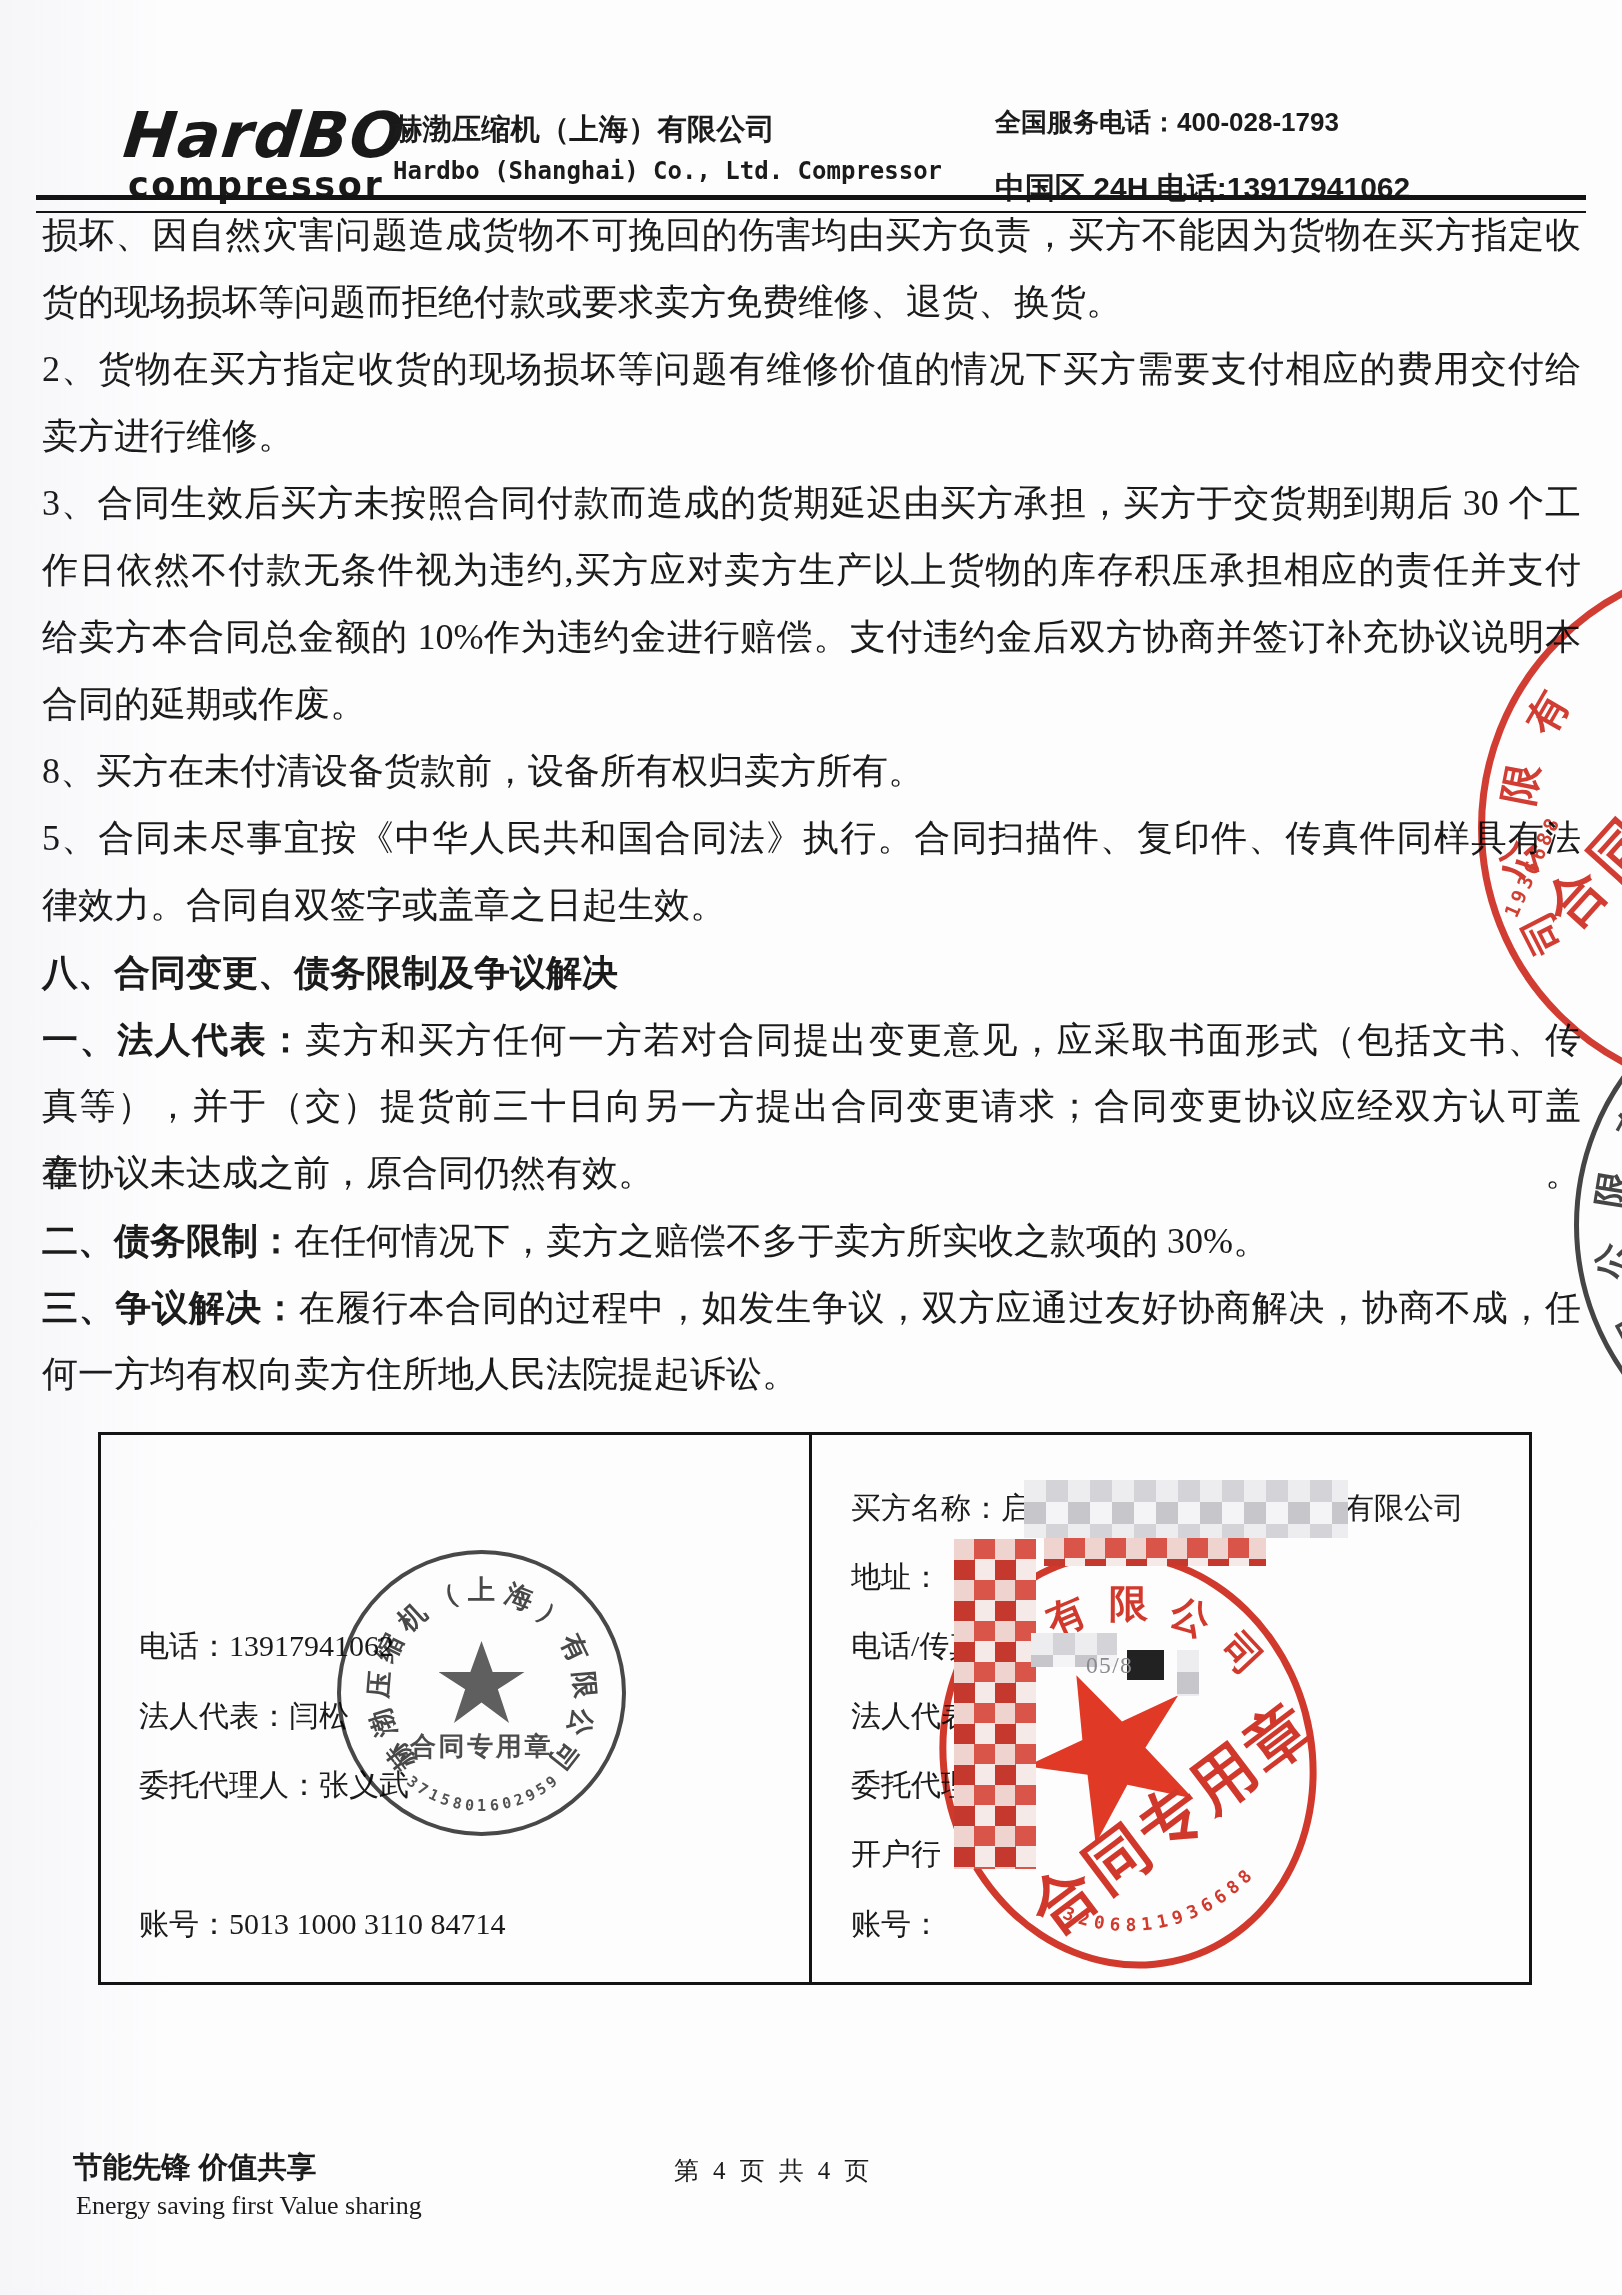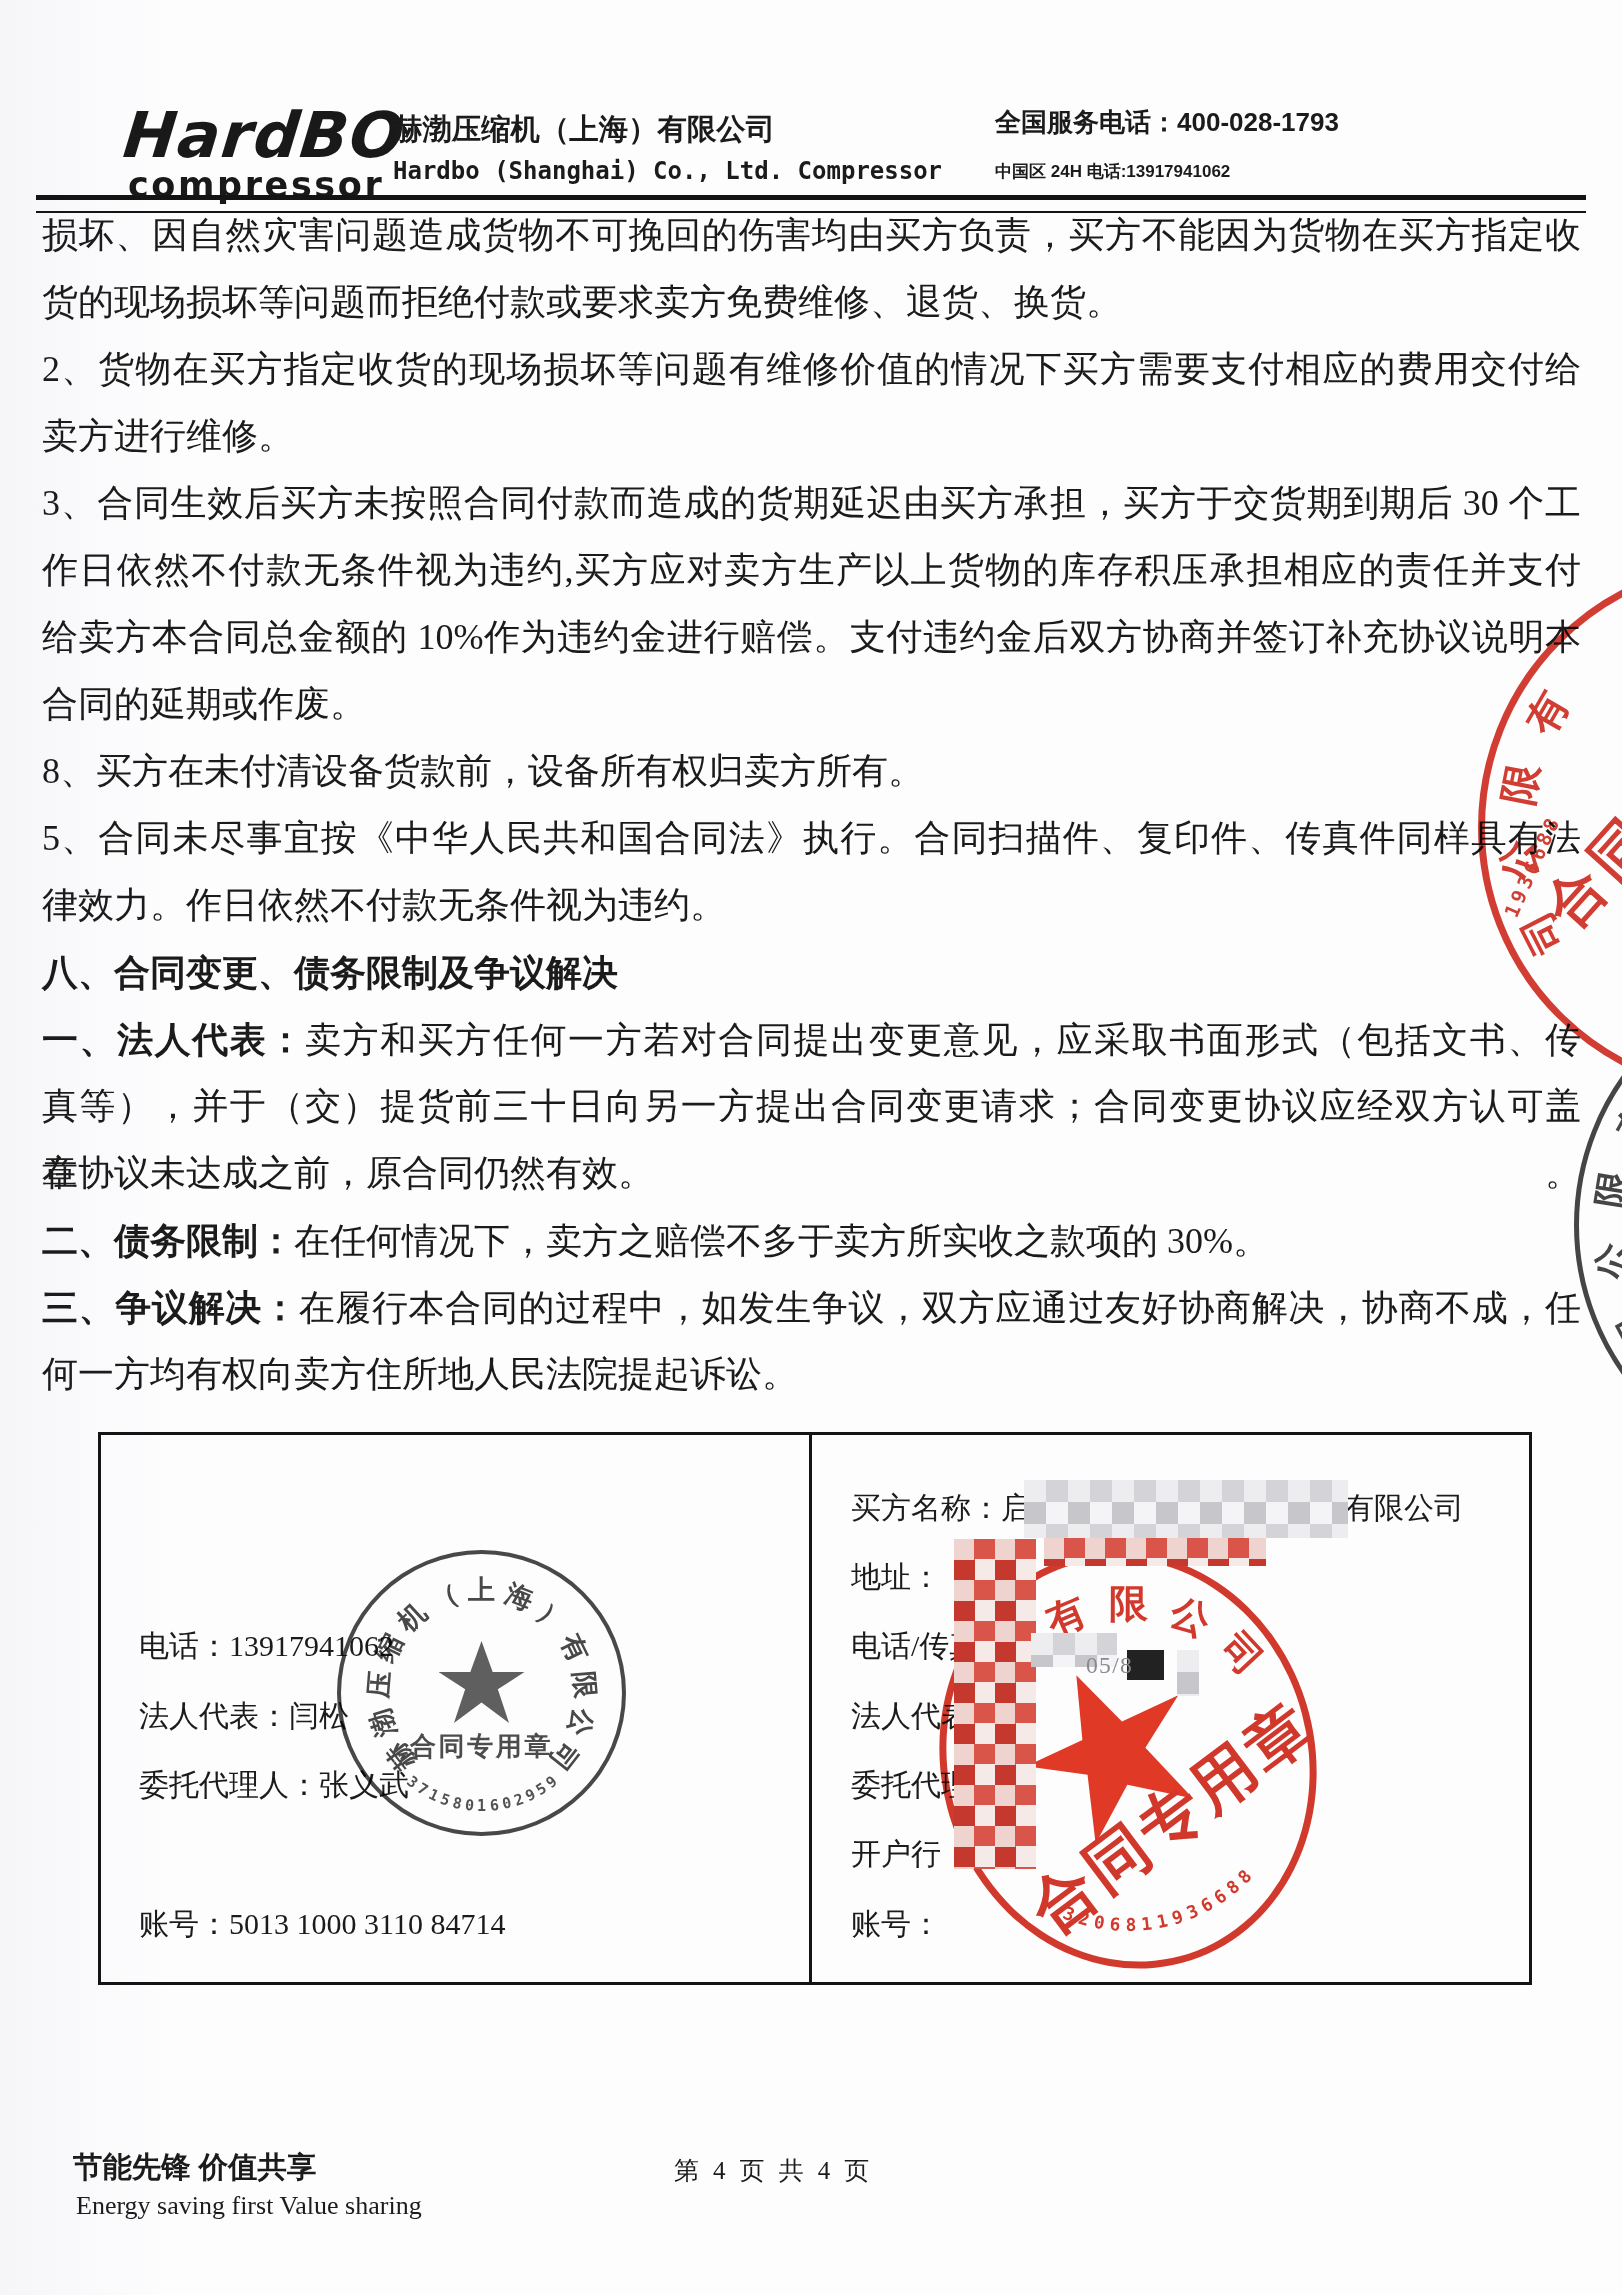--- a/index.html
+++ b/index.html
@@ -12,21 +12,21 @@
   .logo-main{position:absolute;left:124px;top:99px;font-family:"DejaVu Sans",sans-serif;
     font-style:italic;font-weight:900;font-size:63px;letter-spacing:1.3px;color:#191919;transform:skewX(-6deg);}
   .logo-sub{position:absolute;left:128px;top:165px;font-family:"DejaVu Sans",sans-serif;
     font-weight:600;font-size:35px;letter-spacing:2.6px;color:#191919;}
   .hdr-cn{position:absolute;left:393px;top:110px;font-weight:700;font-size:29.4px;
     font-family:"Liberation Sans",sans-serif;}
   .hdr-en{position:absolute;left:393px;top:157px;font-weight:700;font-size:24px;
     font-family:"DejaVu Sans Mono",monospace;}
   .hdr-tel1{position:absolute;left:995px;top:105px;font-weight:700;font-size:26px;
     font-family:"Liberation Sans",sans-serif;}
-  .hdr-tel2{position:absolute;left:995px;top:160px;font-weight:700;font-size:17px;
+  .hdr-tel2{position:absolute;left:995px;top:168px;font-weight:700;font-size:30px;
     font-family:"Liberation Sans",sans-serif;text-align:center;}
   .hdr-rule{position:absolute;left:36px;top:195px;width:1550px;height:10.5px;
     border-top:5.2px solid #141414;border-bottom:2.6px solid #141414;}
   
   #bodytext{position:absolute;left:42px;top:202px;width:1539px;}
   .bline{font-size:36px;height:67px;line-height:67px;white-space:nowrap;}
   .bline.j{white-space:normal;text-align:justify;text-align-last:justify;text-justify:inter-character;height:67px;line-height:67px;}
   .bline b,.bline .pfx{font-weight:700;font-family:"Liberation Sans",sans-serif;}
   .bline.hd{font-weight:700;font-family:"Liberation Sans",sans-serif;}
   
@@ -101,21 +101,21 @@
     <div class="bline j">损坏、因自然灾害问题造成货物不可挽回的伤害均由买方负责，买方不能因为货物在买方指定收</div>
     <div class="bline">货的现场损坏等问题而拒绝付款或要求卖方免费维修、退货、换货。</div>
     <div class="bline j">2、货物在买方指定收货的现场损坏等问题有维修价值的情况下买方需要支付相应的费用交付给</div>
     <div class="bline">卖方进行维修。</div>
     <div class="bline j">3、合同生效后买方未按照合同付款而造成的货期延迟由买方承担，买方于交货期到期后 30 个工</div>
     <div class="bline j">作日依然不付款无条件视为违约,买方应对卖方生产以上货物的库存积压承担相应的责任并支付</div>
     <div class="bline j">给卖方本合同总金额的 10%作为违约金进行赔偿。支付违约金后双方协商并签订补充协议说明本</div>
     <div class="bline">合同的延期或作废。</div>
     <div class="bline">8、买方在未付清设备货款前，设备所有权归卖方所有。</div>
     <div class="bline j">5、合同未尽事宜按《中华人民共和国合同法》执行。合同扫描件、复印件、传真件同样具有法</div>
-    <div class="bline">律效力。作日依然不付款无条件视为违约。</div>
+    <div class="bline">律效力。合同自双签字或盖章之日起生效。</div>
     <div class="bline hd">八、合同变更、债务限制及争议解决</div>
     <div class="bline j"><span class="pfx">一、法人代表：</span><span>卖方和买方任何一方若对合同提出变更意见，应采取书面形式（包括文书、传</span></div>
     <div class="bline j">真等），并于（交）提货前三十日向另一方提出合同变更请求；合同变更协议应经双方认可盖章。</div>
     <div class="bline">在协议未达成之前，原合同仍然有效。</div>
     <div class="bline"><span class="pfx">二、债务限制：</span><span>在任何情况下，卖方之赔偿不多于卖方所实收之款项的 30%。</span></div>
     <div class="bline j"><span class="pfx">三、争议解决：</span><span>在履行本合同的过程中，如发生争议，双方应通过友好协商解决，协商不成，任</span></div>
     <div class="bline">何一方均有权向卖方住所地人民法院提起诉讼。</div>
   </div>
 
   <div id="ptable">

